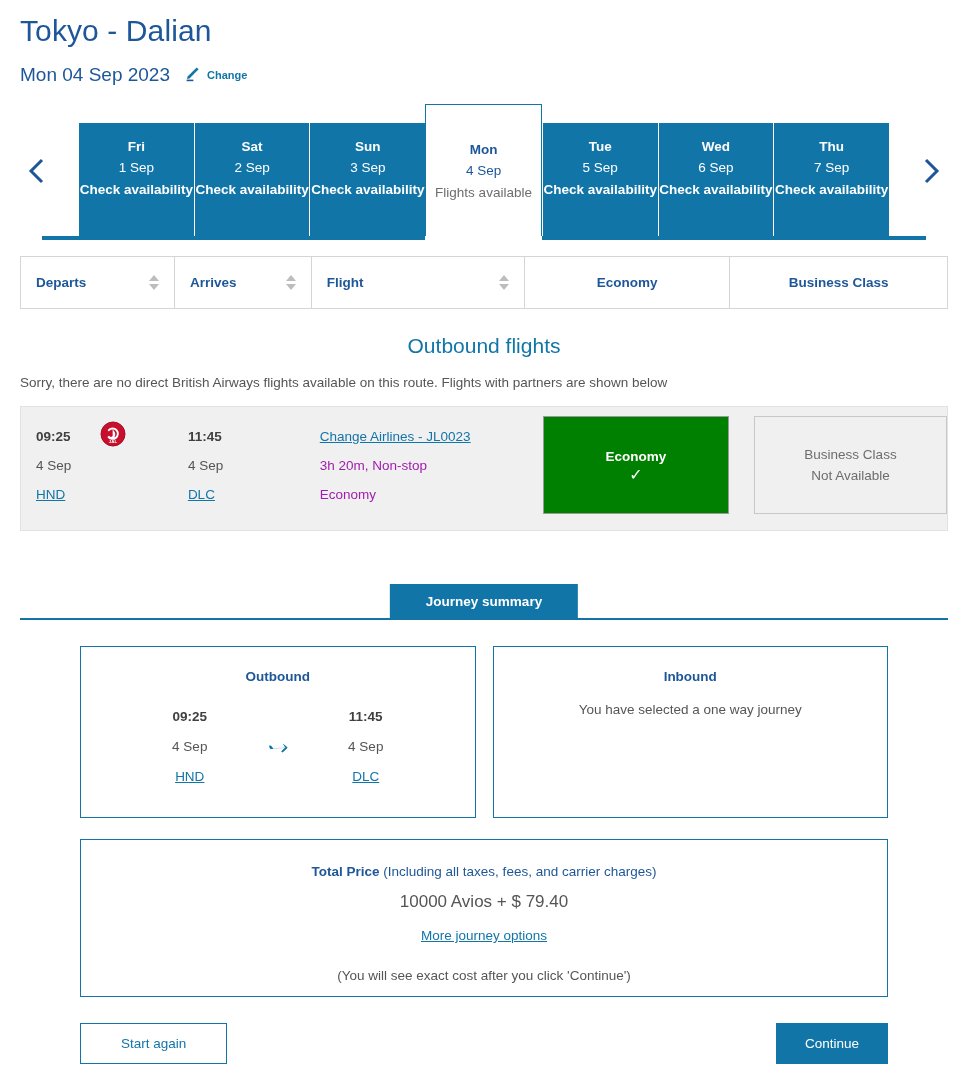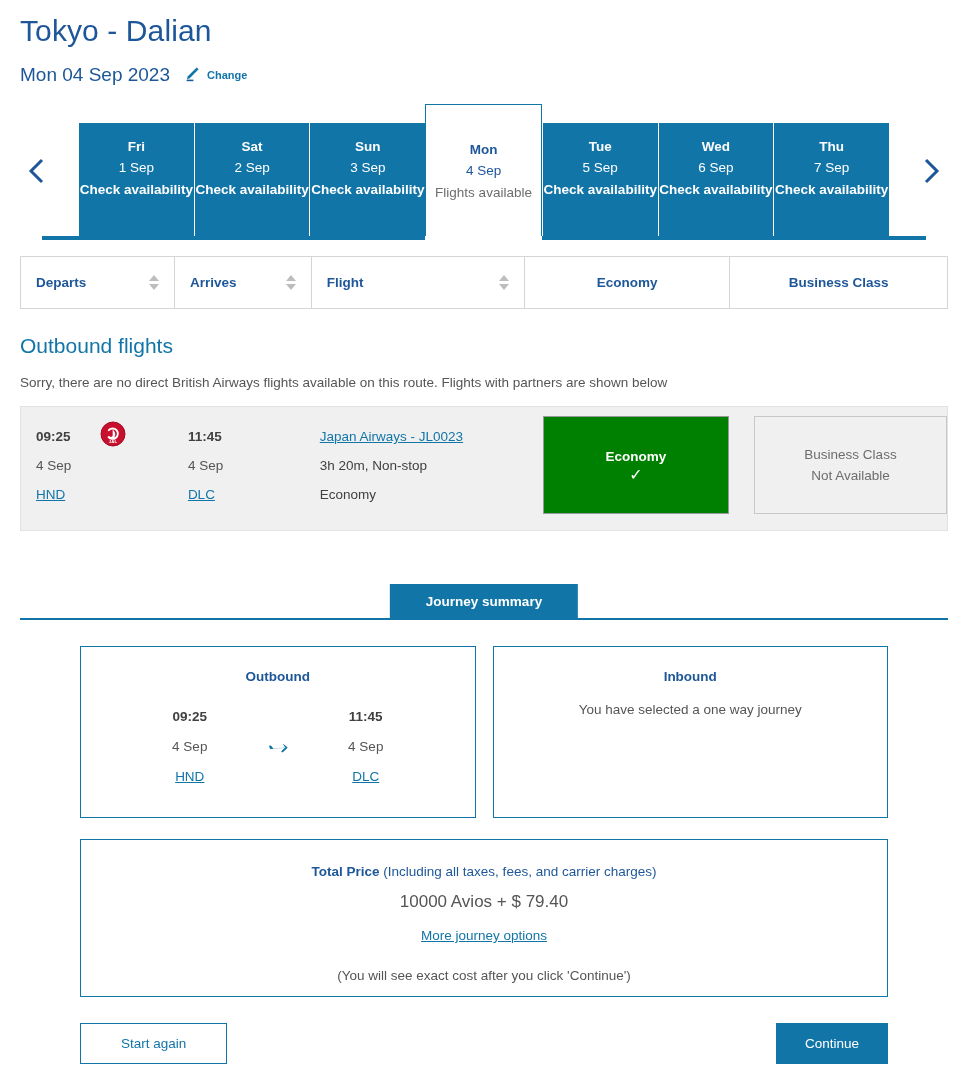--- a/index.html
+++ b/index.html
@@ -151,20 +151,21 @@
     border-right: 5px solid transparent;
     border-top: 6px solid #bdbdbd;
   }
 
   
   .section-title {
     font-size: 21px;
     color: #1275a8;
     font-weight: 400;
     margin: 25px 0 0 0;
+    text-align: center;
   }
   .section-note {
     font-size: 13.5px;
     color: #555555;
     margin-top: 17px;
   }
 
   
   .flight-row {
     display: flex;
@@ -190,21 +191,21 @@
     display: inline-block;
   }
   .airline-link {
     font-size: 13.5px;
     color: #1275a8;
     text-decoration: underline;
     line-height: 29px;
     cursor: pointer;
     display: inline-block;
   }
-  .flight-meta { font-size: 13.5px; color: #404040; line-height: 29px; }
+  .flight-meta { font-size: 13.5px; color: #a21caf; line-height: 29px; }
 
   .jal-logo {
     position: absolute;
     left: 79px; top: 14px;
     width: 26px; height: 26px;
   }
 
   .cabin-box {
     height: 98px;
     display: flex;
@@ -457,21 +458,21 @@
           <text x="13" y="22.4" font-family="'Liberation Sans',sans-serif" font-size="4.4" font-weight="bold" fill="#ffffff" text-anchor="middle">JAL</text>
         </svg>
       </span>
     </div>
     <div class="cell-arrives">
       <div class="time">11:45</div>
       <div class="daymon">4 Sep</div>
       <a class="airport-link">DLC</a>
     </div>
     <div class="cell-flight">
-      <a class="airline-link">Japan Airways - JL0023</a>
+      <a class="airline-link">Change Airlines - JL0023</a>
       <div class="flight-meta">3h 20m, Non-stop</div>
       <div class="flight-meta">Economy</div>
     </div>
     <div class="cell-cabins">
       <div class="cabin-box cabin-selected">
         <div class="cabin-label">Economy</div>
         <div class="cabin-check">✓</div>
       </div>
       <div class="cabin-box cabin-unavail">
         <div>Business Class</div>

